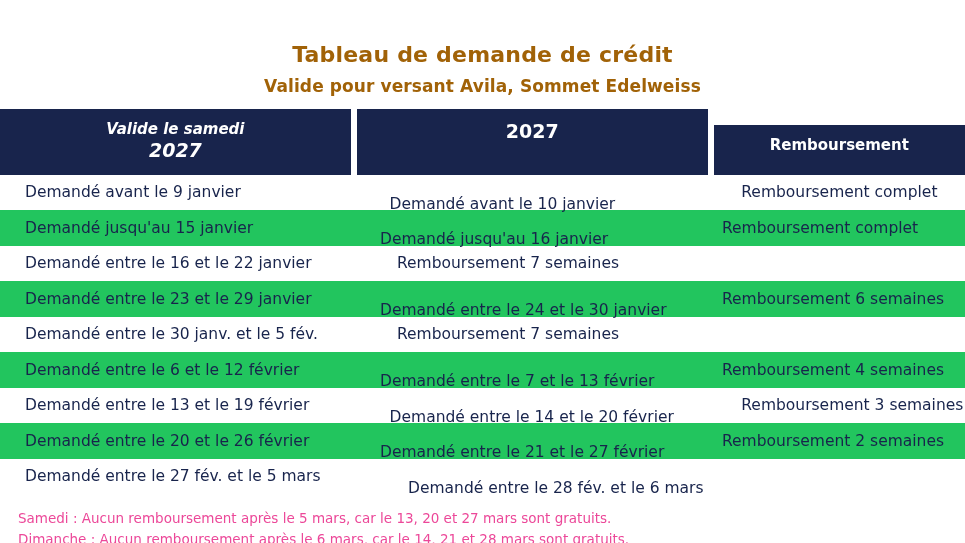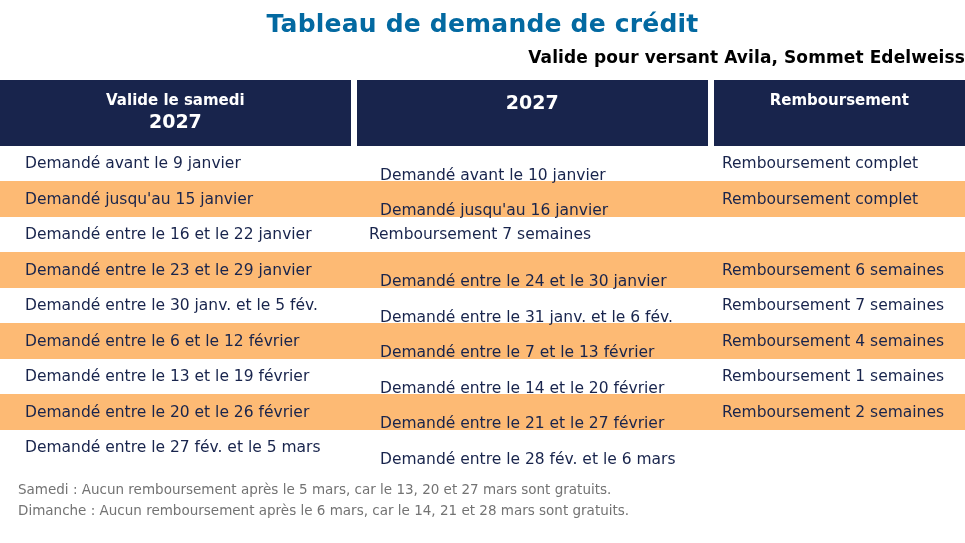--- a/index.html
+++ b/index.html
@@ -20,33 +20,33 @@
     position: relative;
     box-sizing: border-box;
   }
 
   
   .title-block {
     text-align: center;
     padding-top: 8px;
   }
   .title-line {
-    font-size: 25px;
-    font-weight: bold;
-    color: #0369a1;
+    font-size: 22px;
+    font-weight: bold;
+    color: #a16207;
     line-height: 1.28;
     letter-spacing: 0.2px;
+    margin-top: 33px;
   }
   .subtitle {
     font-size: 17px;
     font-weight: bold;
-    color: #000000;
+    color: #a16207;
     margin-top: 7px;
     letter-spacing: 0.1px;
-    text-align: right;
   }
 
   
   .table {
     margin-top: 13px;
     width: 965px;
     box-sizing: border-box;
   }
   .header-row {
     display: flex;
@@ -62,36 +62,37 @@
     font-weight: bold;
     padding: 11px 4px 12px 4px;
     box-sizing: border-box;
     line-height: 1.25;
   }
   .header-cell .h-sub {
     display: block;
     font-size: 19px;
     font-weight: bold;
   }
-  .col1 { width: 353px; }
+  .col1 { width: 353px; font-style: italic; }
   .col2 { width: 353px; }
-  .col3 { width: 253px; }
+  .col3 { width: 253px; margin-top: 16px; }
 
   .body-row {
     display: flex;
     width: 965px;
     box-sizing: border-box;
     height: 35.5px;
     align-items: center;
   }
   .body-row.alt {
-    background: #fdba74;
+    background: #22c55e;
   }
   .body-row.plain {
     background: #ffffff;
+    gap: 28px;
   }
   .cell {
     font-size: 15.5px;
     color: #18244c;
     box-sizing: border-box;
     white-space: nowrap;
     overflow: hidden;
   }
   .cell.c1 {
     width: 353px;
@@ -106,21 +107,21 @@
     width: 253px;
     padding-left: 16px;
   }
 
   
   .notes {
     margin-top: 14px;
     padding-left: 18px;
   }
   .note {
-    color: #737373;
+    color: #ec4899;
     font-size: 13.5px;
     line-height: 1.55;
   }
 </style>
 </head>
 <body>
 
 <div class="page">
 
   <div class="title-block">
@@ -161,34 +162,33 @@
     </div>
 
     <div class="body-row alt">
       <div class="cell c1">Demandé entre le 23 et le 29 janvier</div>
       <div class="cell c2">Demandé entre le 24 et le 30 janvier</div>
       <div class="cell c3">Remboursement 6 semaines</div>
     </div>
 
     <div class="body-row plain">
       <div class="cell c1">Demandé entre le 30 janv. et le 5 fév.</div>
-      <div class="cell c2">Demandé entre le 31 janv. et le 6 fév.</div>
       <div class="cell c3">Remboursement 7 semaines</div>
     </div>
 
     <div class="body-row alt">
       <div class="cell c1">Demandé entre le 6 et le 12 février</div>
       <div class="cell c2">Demandé entre le 7 et le 13 février</div>
       <div class="cell c3">Remboursement 4 semaines</div>
     </div>
 
     <div class="body-row plain">
       <div class="cell c1">Demandé entre le 13 et le 19 février</div>
       <div class="cell c2">Demandé entre le 14 et le 20 février</div>
-      <div class="cell c3">Remboursement 1 semaines</div>
+      <div class="cell c3">Remboursement 3 semaines</div>
     </div>
 
     <div class="body-row alt">
       <div class="cell c1">Demandé entre le 20 et le 26 février</div>
       <div class="cell c2">Demandé entre le 21 et le 27 février</div>
       <div class="cell c3">Remboursement 2 semaines</div>
     </div>
 
     <div class="body-row plain">
       <div class="cell c1">Demandé entre le 27 fév. et le 5 mars</div>

